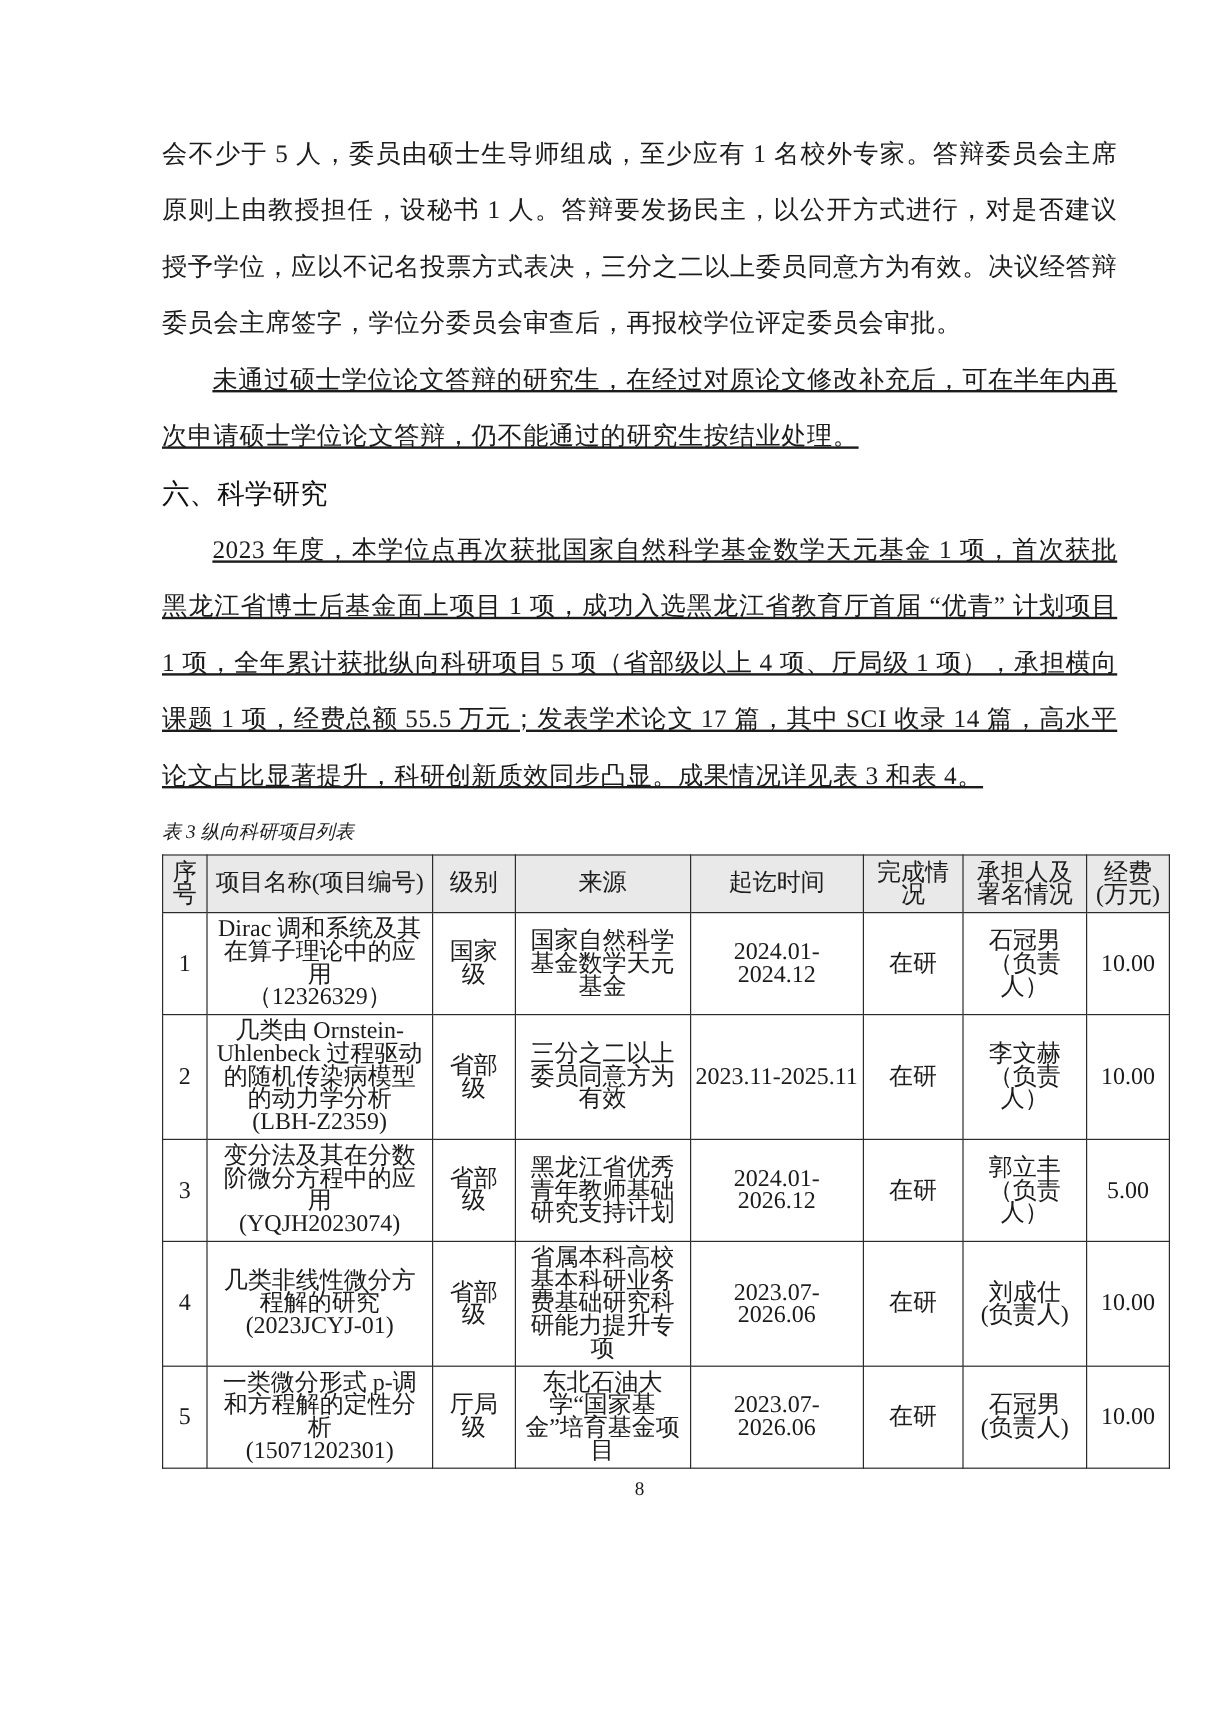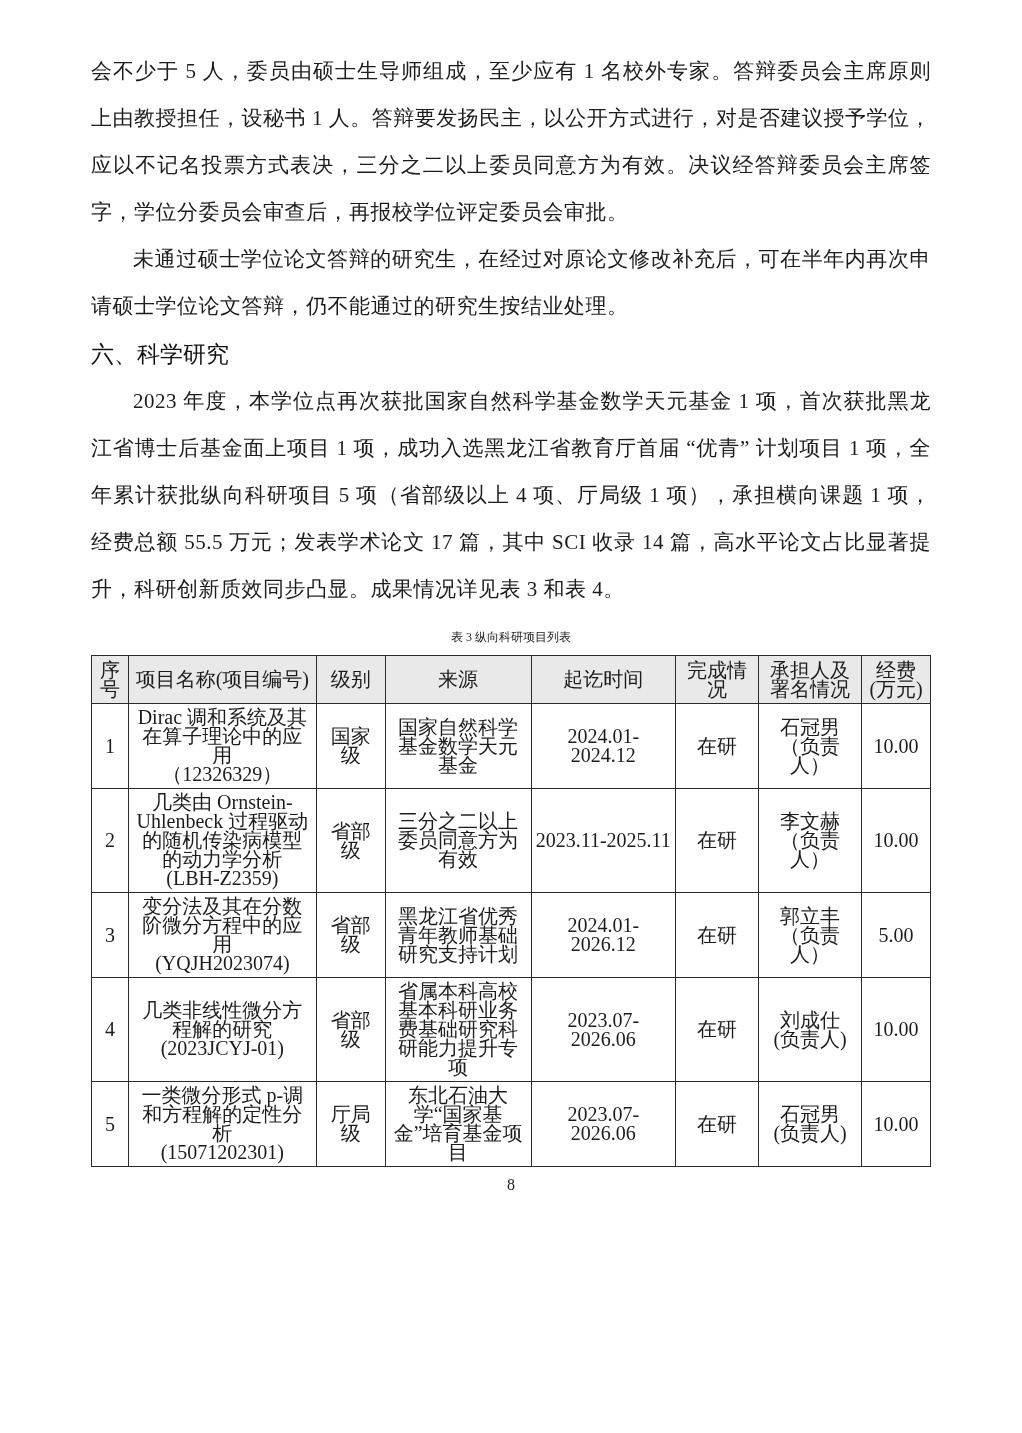--- a/index.html
+++ b/index.html
@@ -2,43 +2,44 @@
 <html><head>
 <meta charset="utf-8">
 <style>
   html, body { margin: 0; padding: 0; background: #ffffff; }
   body {
     width: 1022px; height: 1433px; overflow: hidden;
     font-family: "Liberation Serif", "DejaVu Serif", serif;
     color: #1c1c1c;
   }
   .page { position: relative; width: 1022px; height: 1433px; background: #ffffff; }
-  .content { padding: 48px 91px 0 91px; }
+  .content { padding: 105px 91px 0 91px; margin-left: 44px; }
   .para {
     margin: 0;
     font-size: 21px;
     line-height: 47px;
     text-align: justify;
     text-justify: inter-ideograph;
     letter-spacing: 0.5px;
   }
-  .indent { text-indent: 2em; }
+  .indent { text-indent: 2em; text-decoration: underline; }
   .section-heading {
     margin: 0;
     font-family: "Liberation Sans", "DejaVu Sans", sans-serif;
     font-weight: 400;
     font-size: 23px;
     line-height: 48px;
     color: #111111;
   }
   .table-caption {
     margin: 14px 0 8px 0;
-    text-align: center;
-    font-size: 12px;
+    text-align: left;
+    font-size: 16px;
     line-height: 20px;
+    font-style: italic;
   }
   table.projects {
     width: 840px;
     border-collapse: collapse;
     table-layout: fixed;
     font-size: 20px;
   }
   table.projects th, table.projects td {
     border: 1px solid #2b2b2b;
     text-align: center;

